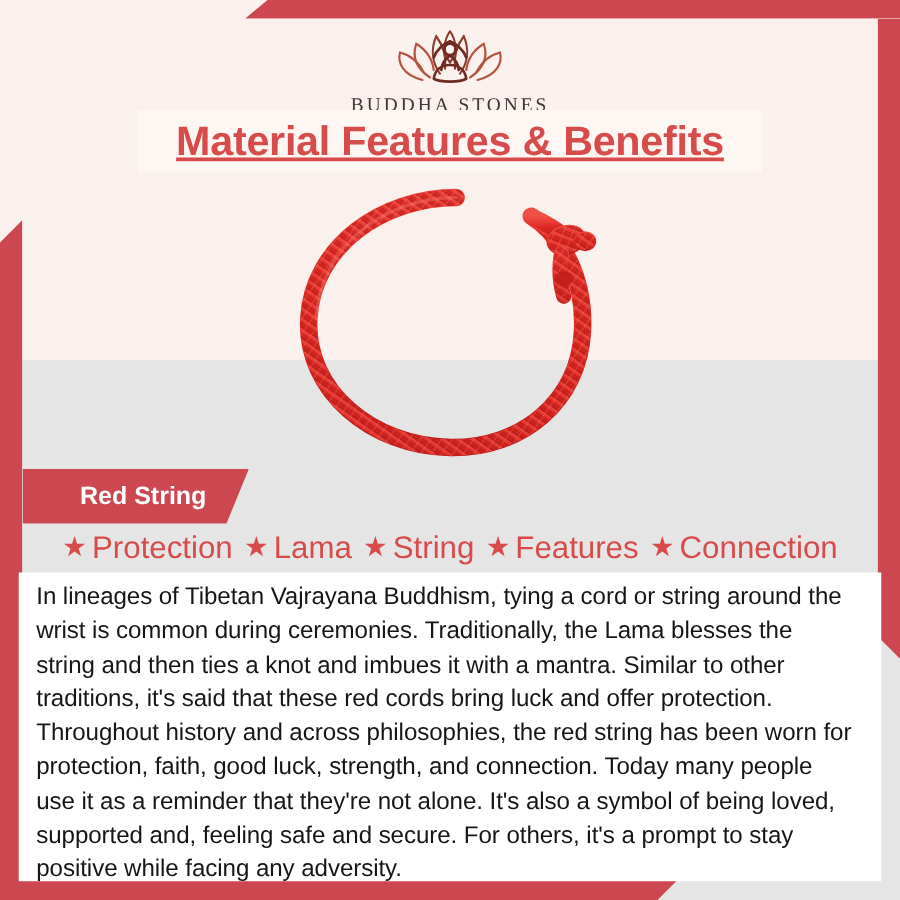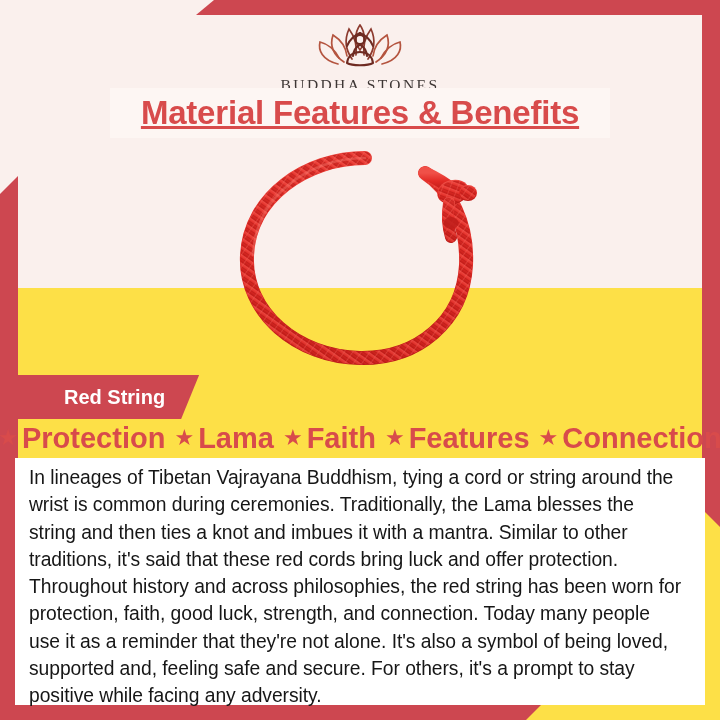--- a/index.html
+++ b/index.html
@@ -11,21 +11,21 @@
     font-family: "Liberation Sans", sans-serif;
     background: #ffffff;
   }
 
   
   .infographic {
     position: relative;
     width: 720px;
     height: 720px;
     overflow: hidden;
-    background: #fde047;          
+    background: #e5e5e5;          
   }
 
   
   .bg-upper {
     position: absolute;
     left: 0;
     top: 0;
     width: 720px;
     height: 288px;
     background: #faf0ed;
@@ -172,22 +172,22 @@
     gap: 4px;
     white-space: nowrap;
   }
   .benefit-star {
     color: #d84b4b;
     font-size: 22px;
     line-height: 1;
   }
   .benefit-label {
     color: #d84b4b;
-    font-size: 29px;
-    font-weight: bold;
+    font-size: 25px;
+    font-weight: normal;
   }
 
   
   .body-card {
     position: absolute;
     left: 15px;
     top: 458px;
     width: 690px;
     height: 247px;
     background: #ffffff;
@@ -301,21 +301,21 @@
     <span class="benefit">
       <span class="benefit-star">★</span>
       <span class="benefit-label">Protection</span>
     </span>
     <span class="benefit">
       <span class="benefit-star">★</span>
       <span class="benefit-label">Lama</span>
     </span>
     <span class="benefit">
       <span class="benefit-star">★</span>
-      <span class="benefit-label">Faith</span>
+      <span class="benefit-label">String</span>
     </span>
     <span class="benefit">
       <span class="benefit-star">★</span>
       <span class="benefit-label">Features</span>
     </span>
     <span class="benefit">
       <span class="benefit-star">★</span>
       <span class="benefit-label">Connection</span>
     </span>
   </div>

